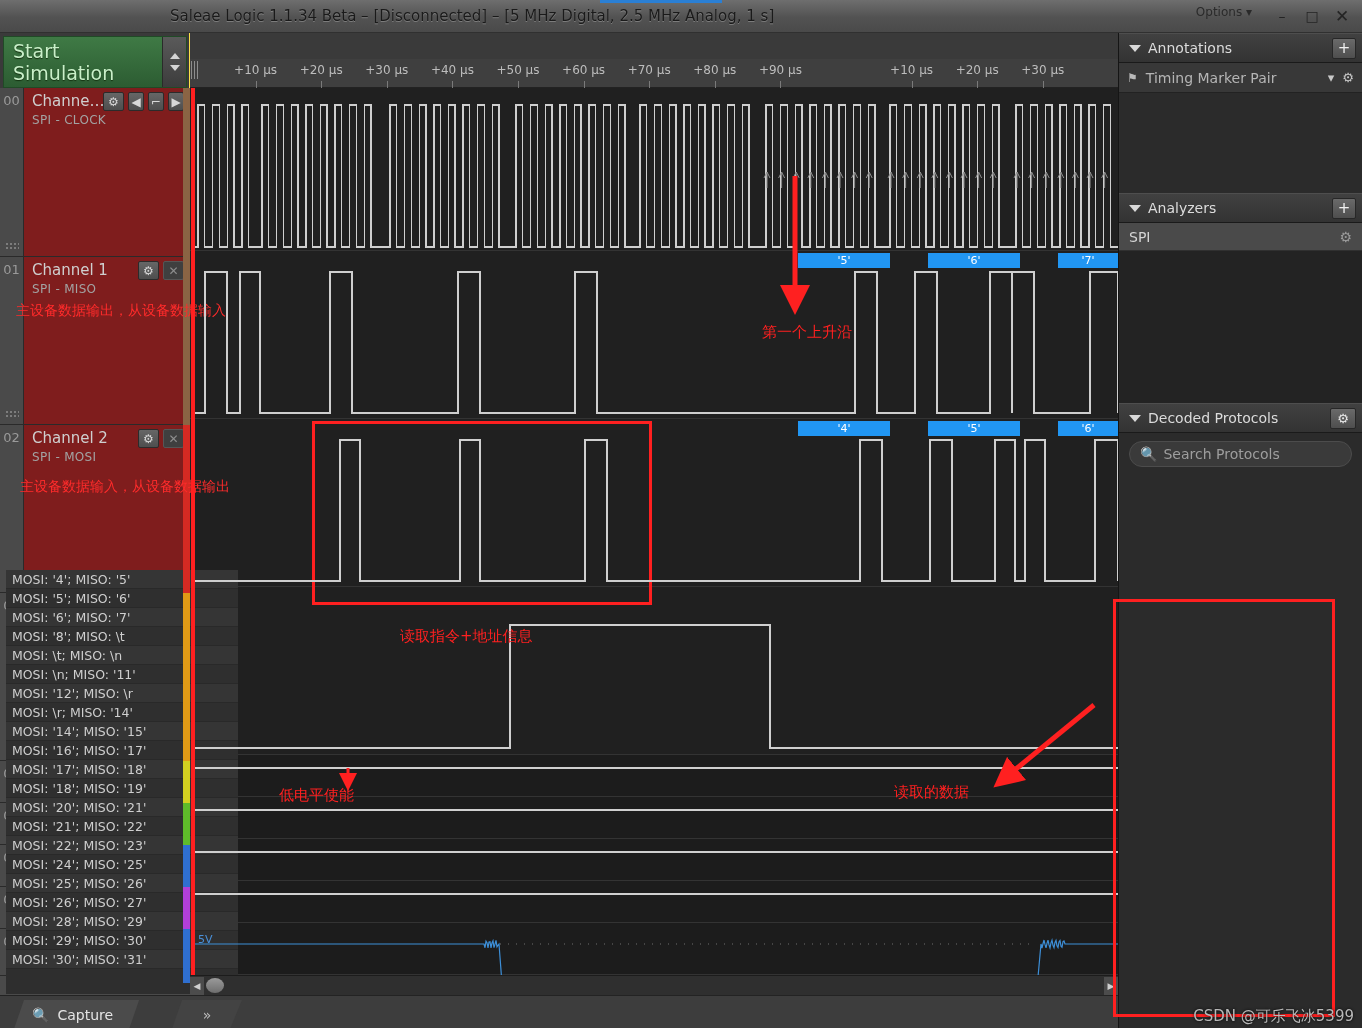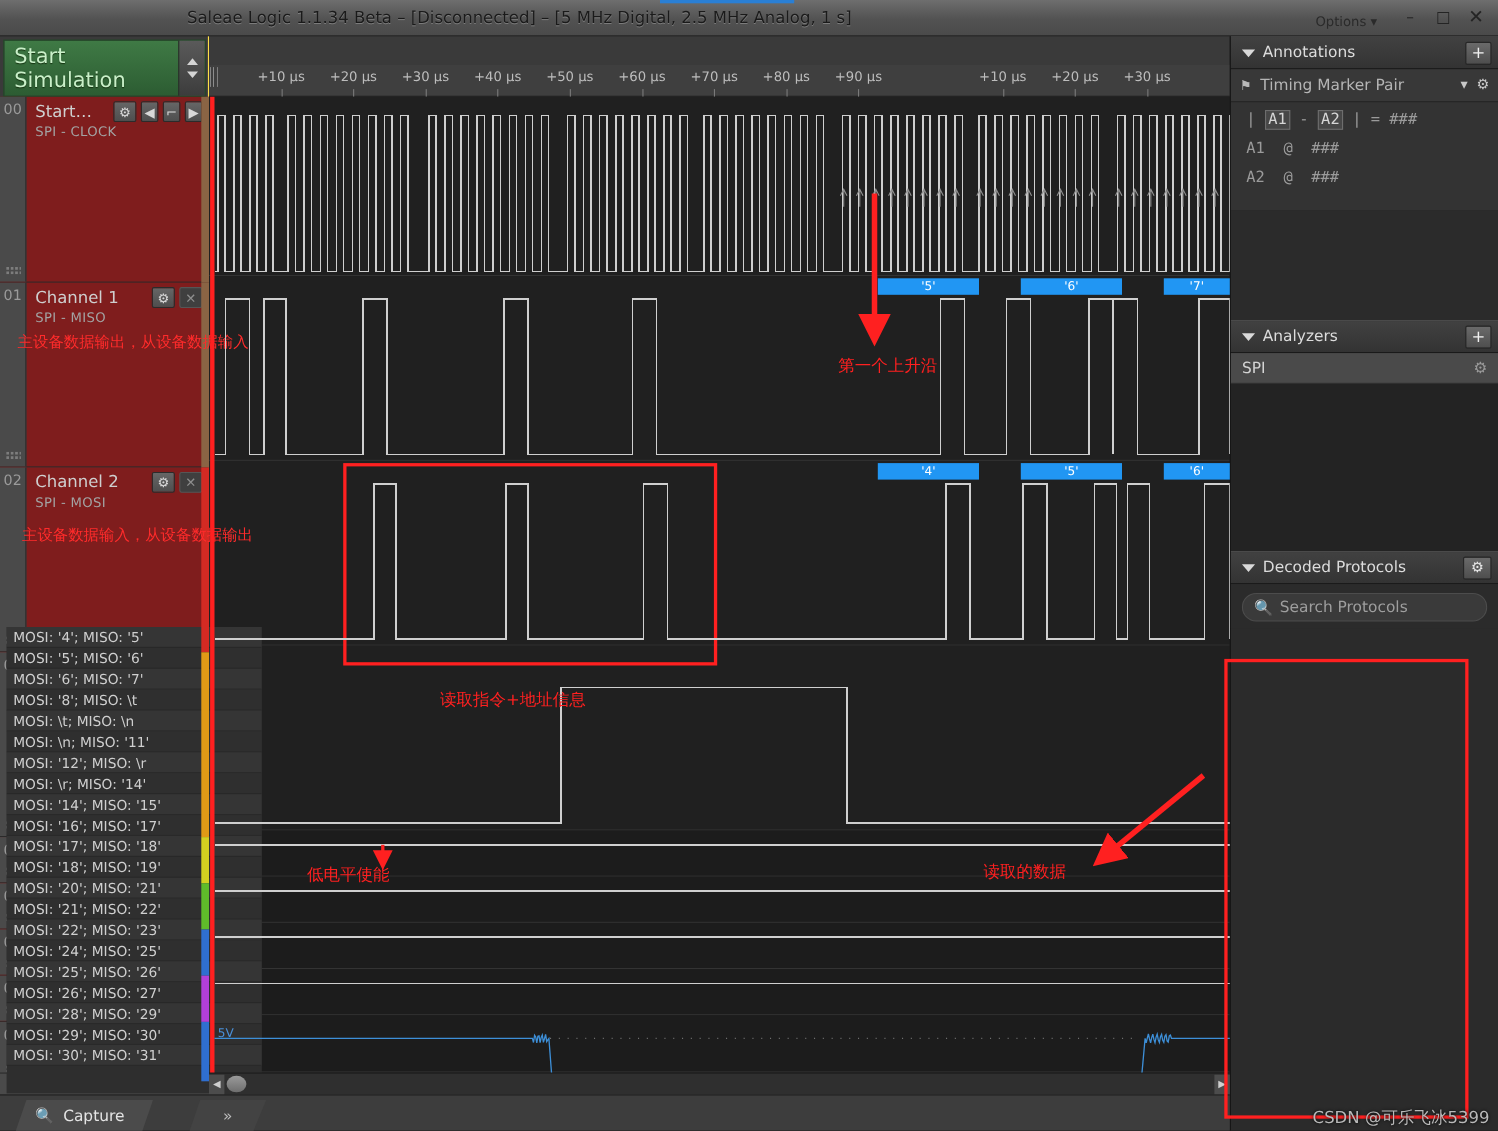--- a/index.html
+++ b/index.html
@@ -14,21 +14,21 @@
   #titlebar{
     position:absolute; left:0; top:0; width:1362px; height:33px;
     background:linear-gradient(#6e6e6e,#525252 55%,#4a4a4a);
     border-bottom:1px solid #303030;
     display:flex; align-items:center;
   }
   #titlebar .title{
     flex:1; color:#1a1a1a; font-size:15px;
     text-shadow:0 1px 0 rgba(255,255,255,.25); padding-left:170px;
   }
-  .tb-right{ display:flex; align-items:flex-end; gap:2px; padding-right:6px; }
+  .tb-right{ display:flex; align-items:flex-start; gap:2px; padding-right:6px; }
   .options{ color:#2a2a2a; font-size:12px; margin-right:14px; }
   .wbtn{ width:28px; height:22px; display:flex; align-items:center; justify-content:center;
          color:#242424; font-size:14px; }
   .wbtn.close{ font-size:17px; }
   .tb-accent{ position:absolute; left:600px; top:0; width:122px; height:3px; background:#2a7fd4; }
 
   
   #left{ position:absolute; left:0; top:33px; width:190px; height:942px; background:#3a3a3a;
          border-right:1px solid #fde047; }
   #startsim{
@@ -169,21 +169,21 @@
   <div id="startsim">
     <div class="lbl">Start Simulation</div>
     <div class="spin">
       <div class="tri-up"></div>
       <div class="tri-dn"></div>
     </div>
   </div>
   <div id="chanlist">
       <div class="chan" style="top: 55px; height: 169px;">
         <div class="num">00<div class="grip" style="bottom:6px"></div></div>
-        <div class="name" style="">Start…</div>
+        <div class="name" style="">Channe…</div>
         <div class="sub">SPI - CLOCK</div>
         <div class="btnrow" style="">
           <div class="ibtn">⚙</div>
           <div class="ibtn small">◀</div>
           <div class="ibtn small">⌐</div>
           <div class="ibtn small">▶</div>
         </div>
       </div>
       <div class="chan" style="top: 224px; height: 168px;">
         <div class="num">01<div class="grip" style="bottom:6px"></div></div>
@@ -371,37 +371,20 @@
     <div class="plusbtn">+</div>
   </div>
 
   <div class="annrow">
     <span class="flag">⚑</span>
     <span class="txt">Timing Marker Pair</span>
     <span>▾</span>
     <span>⚙</span>
   </div>
 
-  <div class="annbody">
-    <div class="annline">
-      | <span class="akey">A1</span>
-      - <span class="akey">A2</span>
-      | = <span>###</span>
-    </div>
-    <div class="annline">
-      <span>A1</span>
-      &nbsp;<span>@</span>
-      &nbsp;<span>###</span>
-    </div>
-    <div class="annline">
-      <span>A2</span>
-      &nbsp;<span>@</span>
-      &nbsp;<span>###</span>
-    </div>
-  </div>
   <div class="annfill" style="height:100px;"></div>
 
   <div class="sect">
     <div class="caret"></div>
     <div class="cap">Analyzers</div>
     <div class="plusbtn">+</div>
   </div>
   <div class="anlz-item">
     <span>SPI</span>
     <span class="g">⚙</span>

